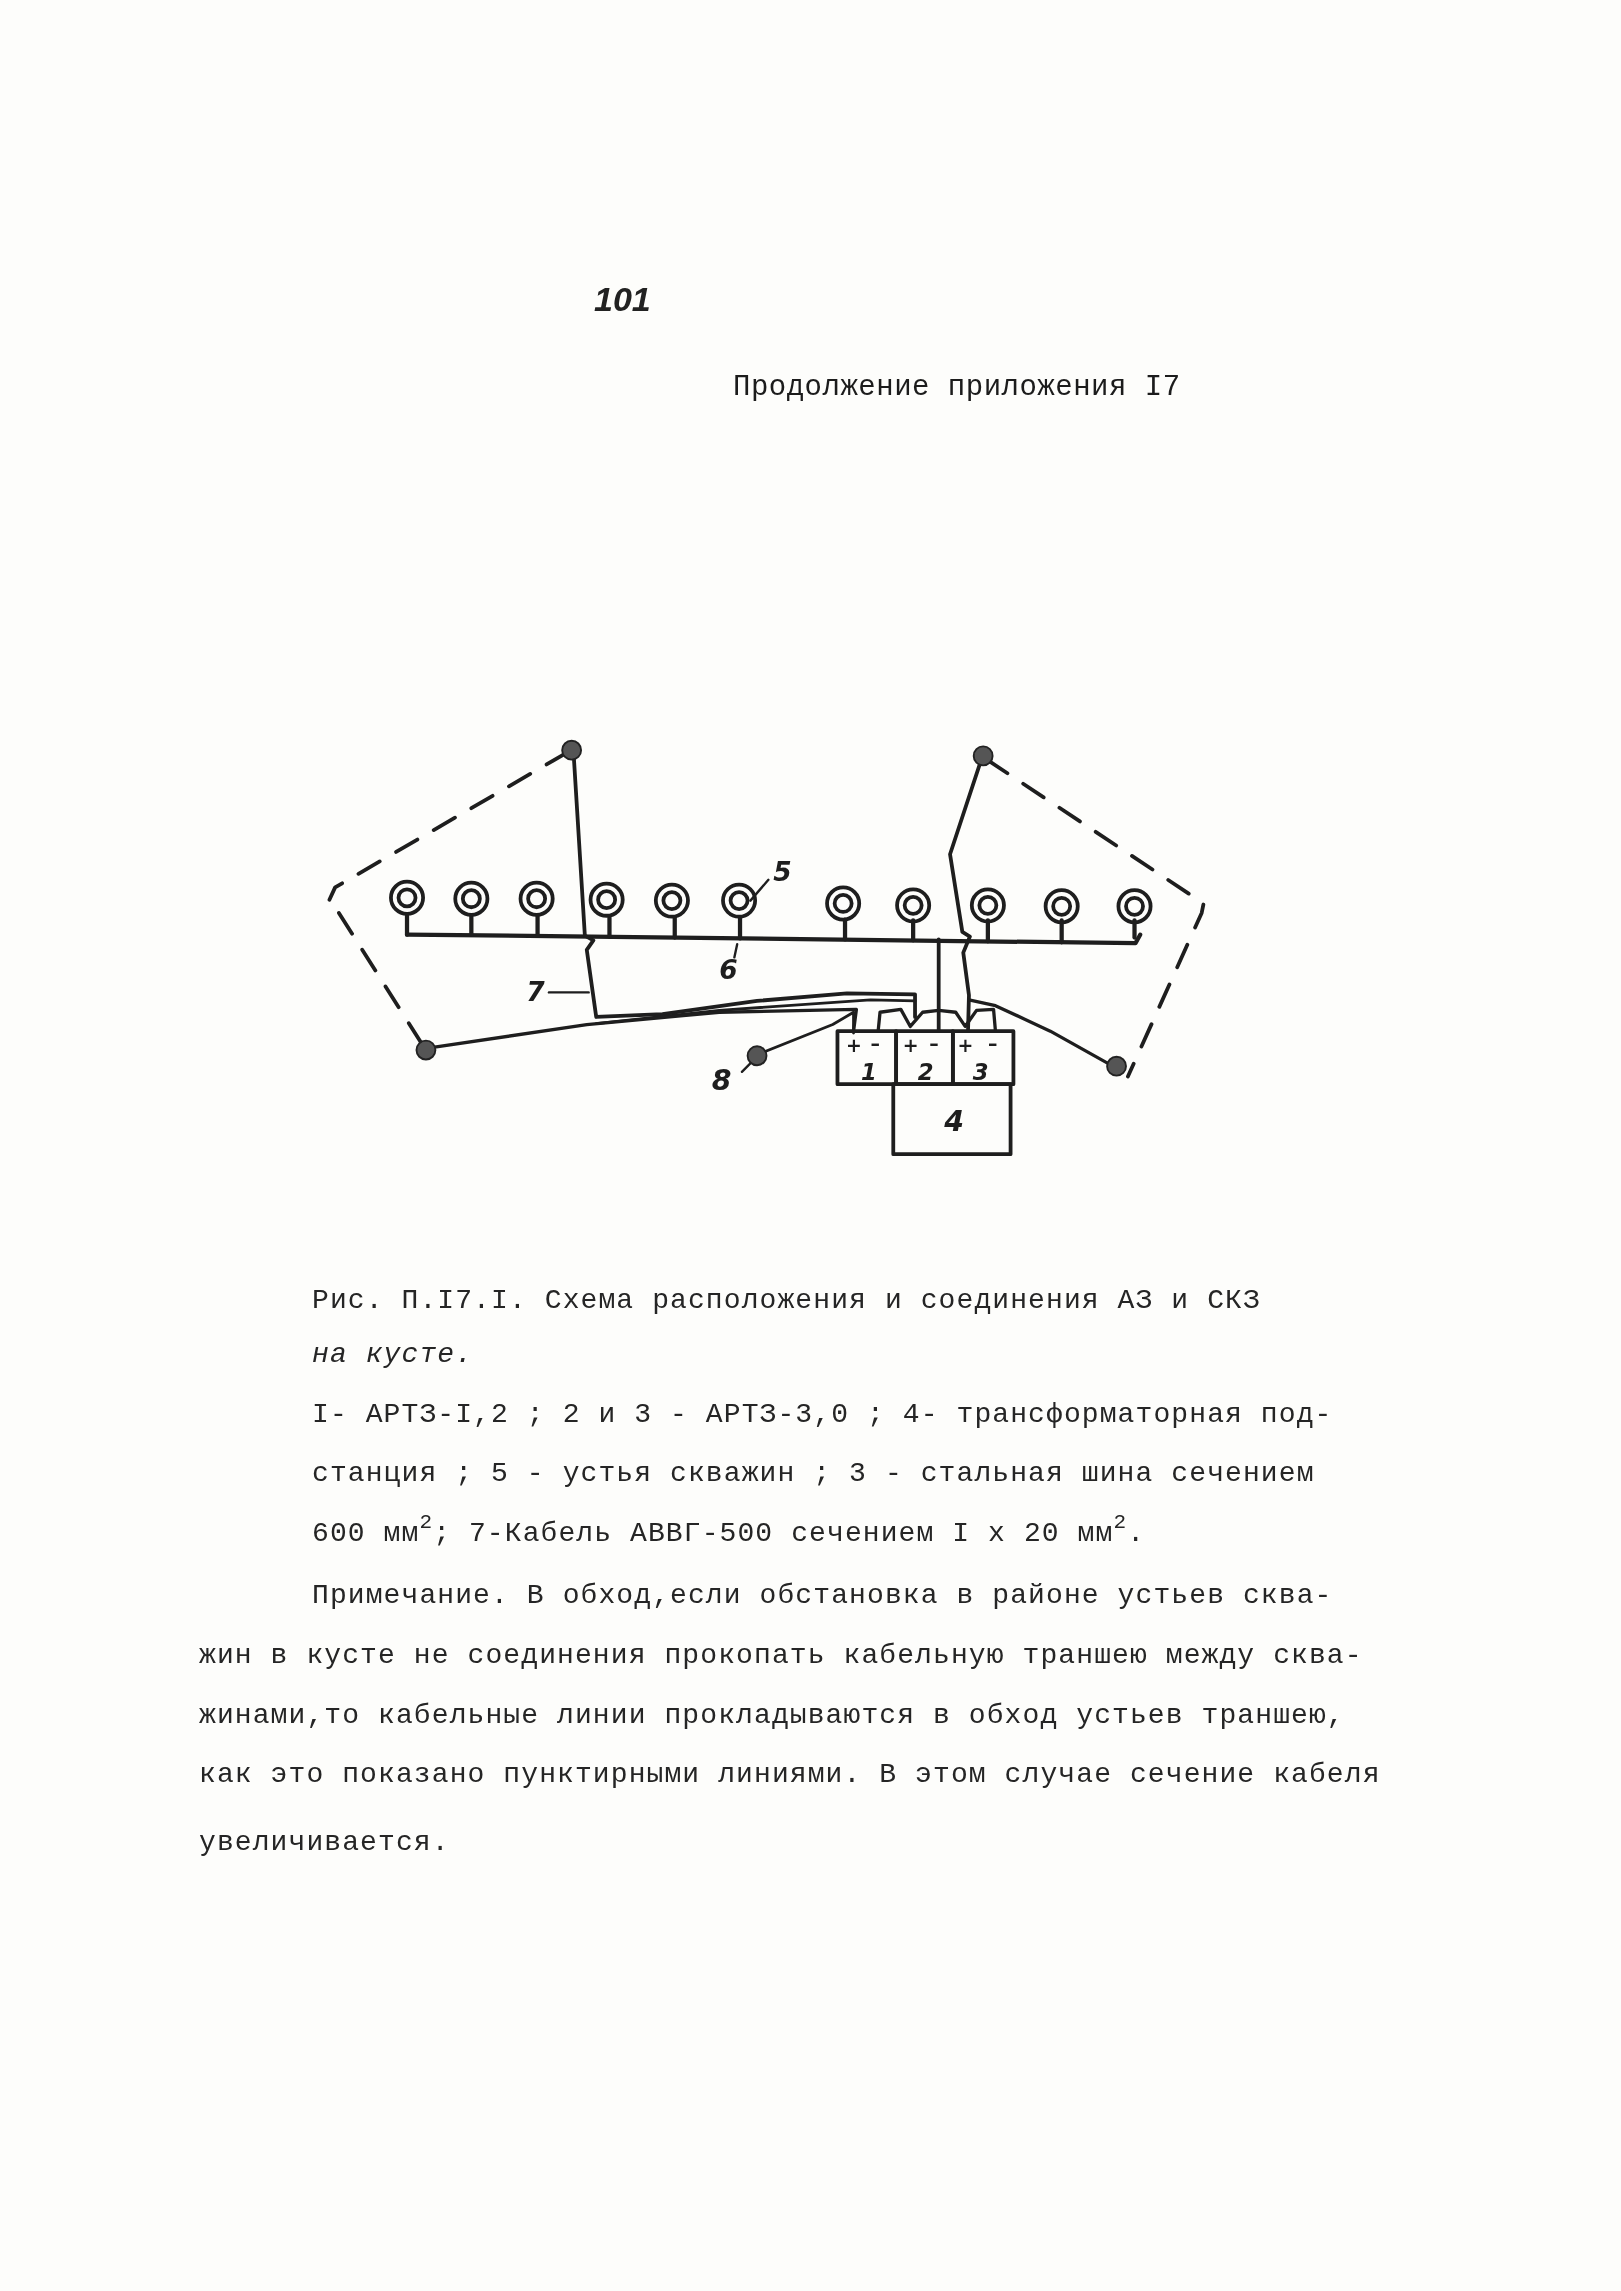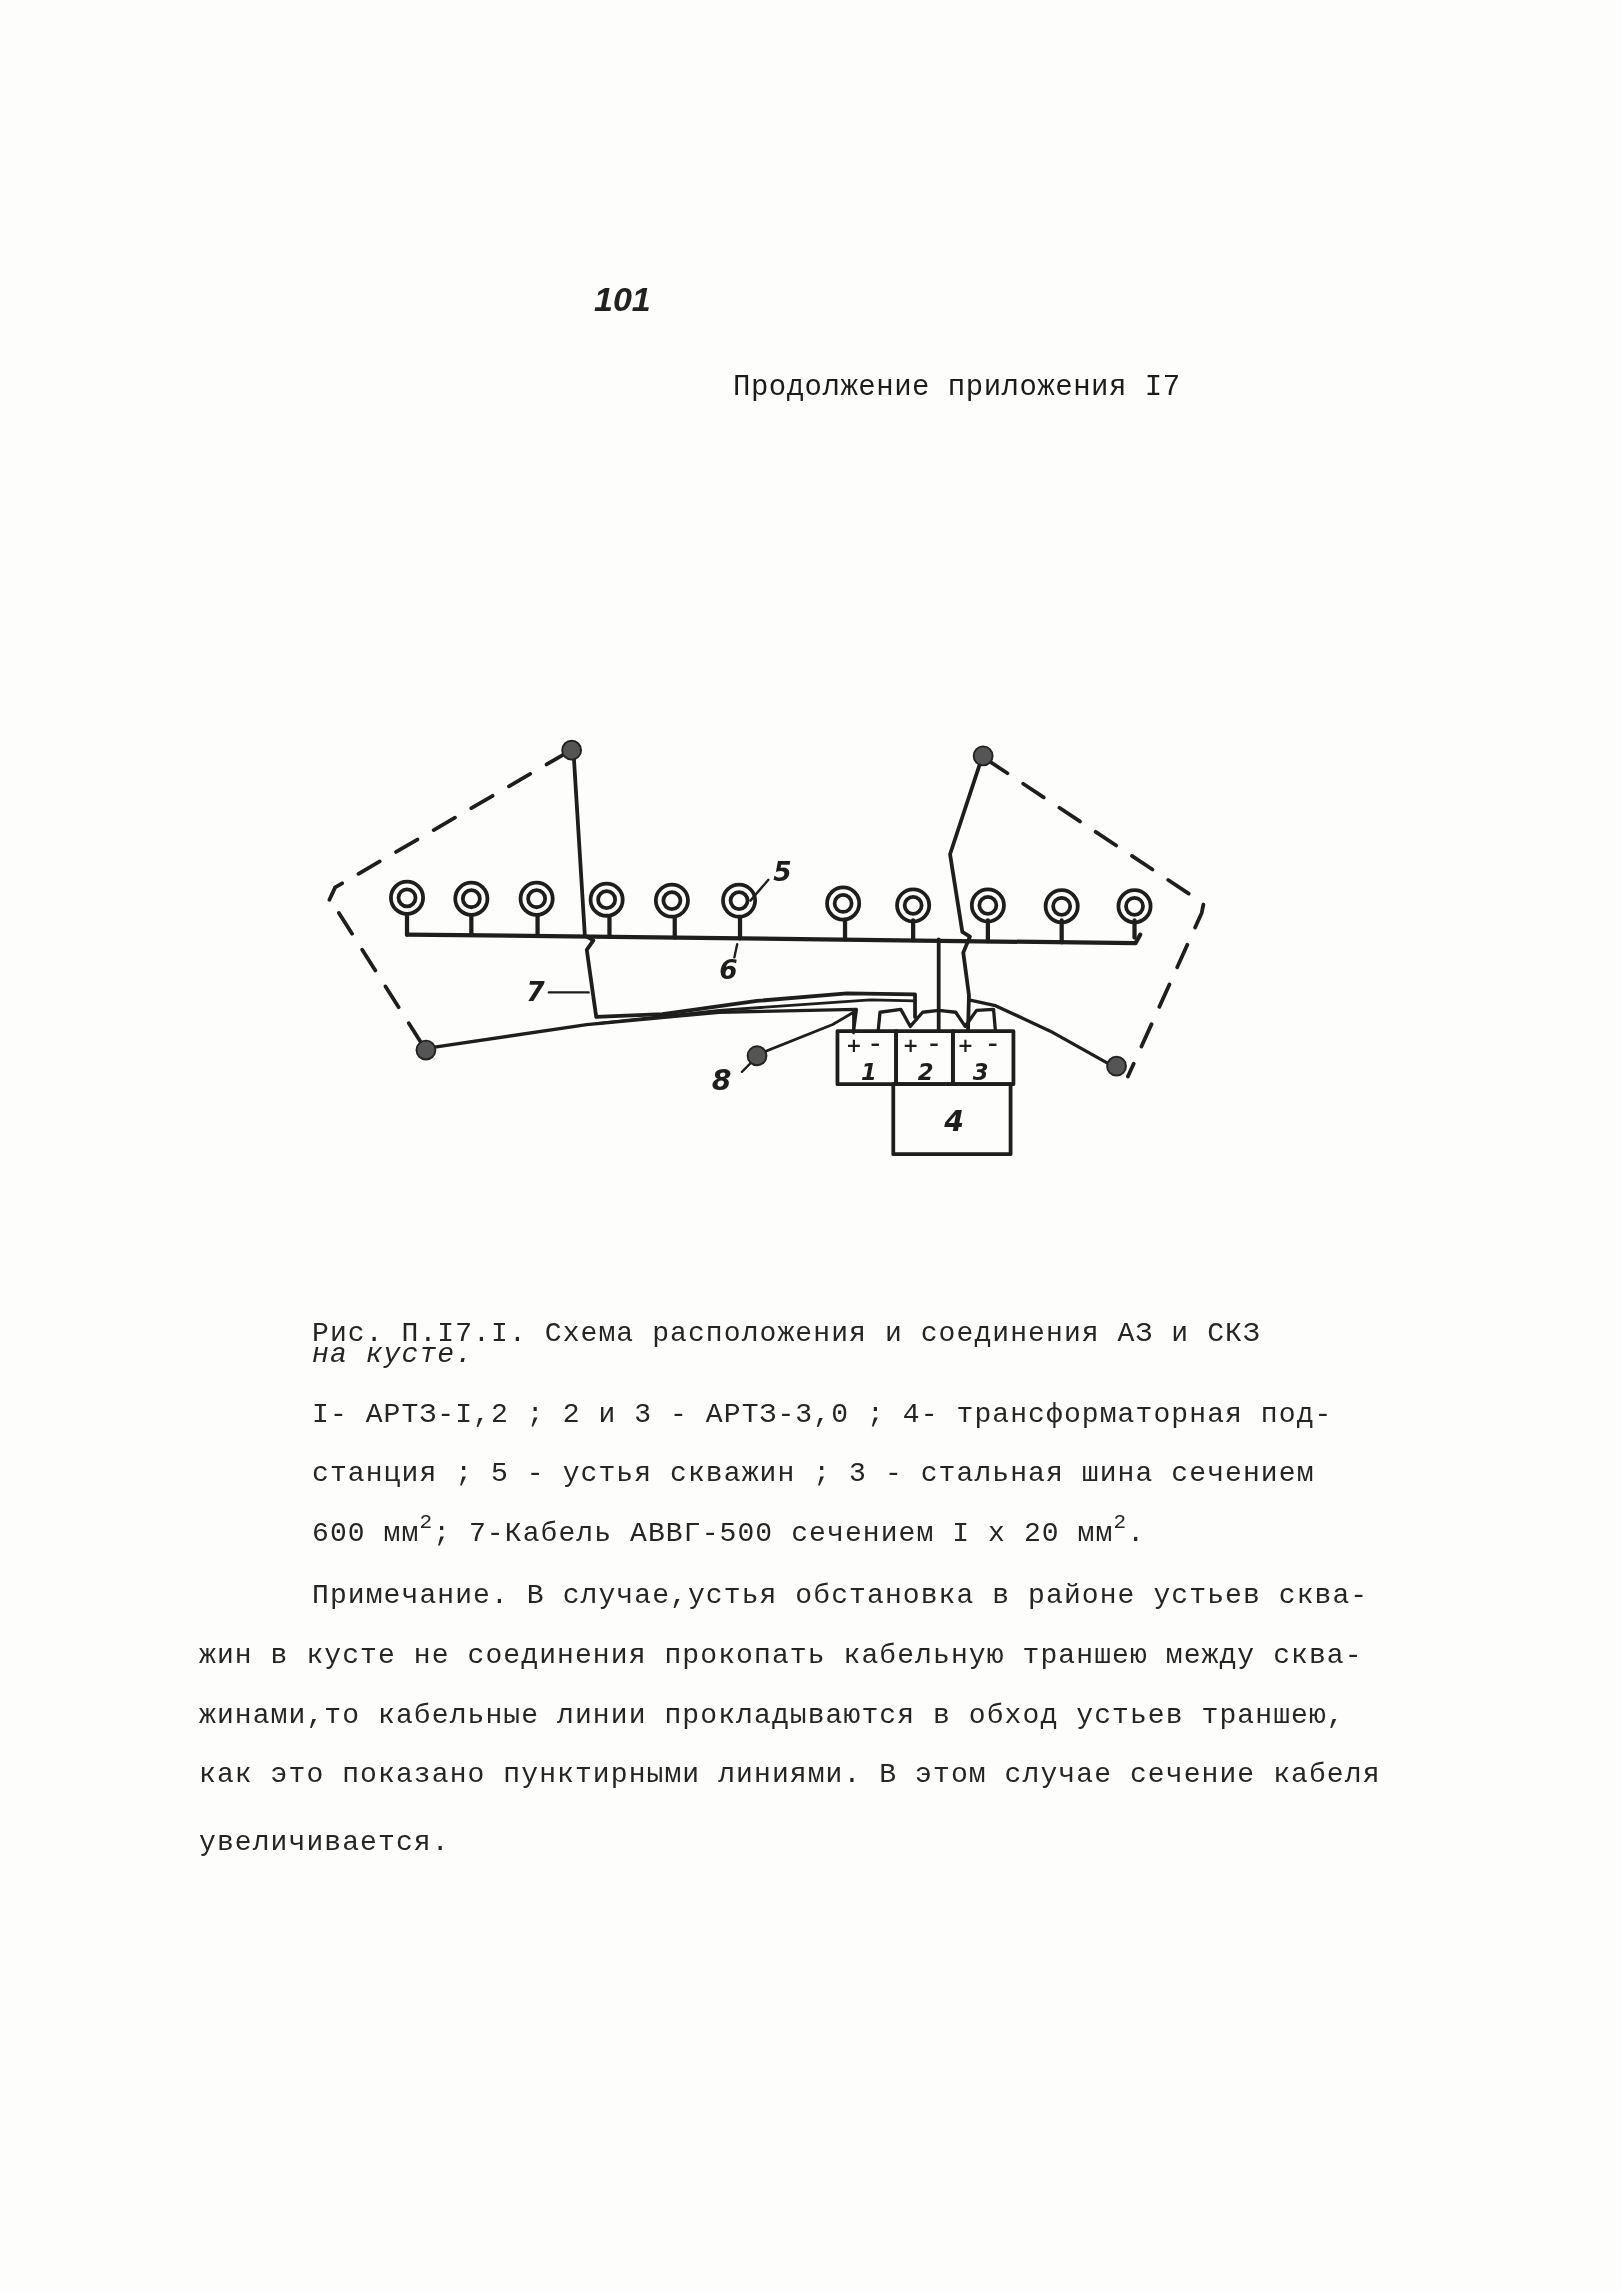--- a/index.html
+++ b/index.html
@@ -157,24 +157,24 @@
     <text x="970" y="1142" font-size="24" font-style="italic">2</text>
 
     <text x="1012" y="1112" font-size="20">+</text>
     <text x="1044" y="1110" font-size="20">–</text>
     <text x="1028" y="1142" font-size="24" font-style="italic">3</text>
 
     <text x="998" y="1196" font-size="30" font-style="italic">4</text>
   </g>
 </svg>
 
-<div class="abs line" style="top:1318px;">Рис. П.I7.I. Схема расположения и соединения АЗ и СКЗ</div>
+<div class="abs line" style="top:1285px;">Рис. П.I7.I. Схема расположения и соединения АЗ и СКЗ</div>
 <div class="abs line" style="top:1339px;font-style:italic;">на кусте.</div>
 <div class="abs line" style="top:1399px;">I- АРТЗ-I,2 ; 2 и 3 - АРТЗ-3,0 ; 4- трансформаторная под-</div>
 <div class="abs line" style="top:1458px;">станция ; 5 - устья скважин ; 3 - стальная шина сечением</div>
 <div class="abs line" style="top:1518px;"><span>600 мм</span><sup>2</sup><span>; 7-Кабель АВВГ-500 сечением I х 20 мм</span><sup>2</sup><span>.</span></div>
 
-<div class="abs line note-indent" style="top:1580px;">Примечание. В случае,устья обстановка в районе устьев сква-</div>
+<div class="abs line note-indent" style="top:1580px;">Примечание. В обход,если обстановка в районе устьев сква-</div>
 <div class="abs line full" style="top:1640px;">жин в кусте не соединения прокопать кабельную траншею между сква-</div>
 <div class="abs line full" style="top:1700px;">жинами,то кабельные линии прокладываются в обход устьев траншею,</div>
 <div class="abs line full" style="top:1759px;">как это показано пунктирными линиями. В этом случае сечение кабеля</div>
 <div class="abs line full" style="top:1819px;margin-top:8px;">увеличивается.</div>
 
 
 </body></html>

